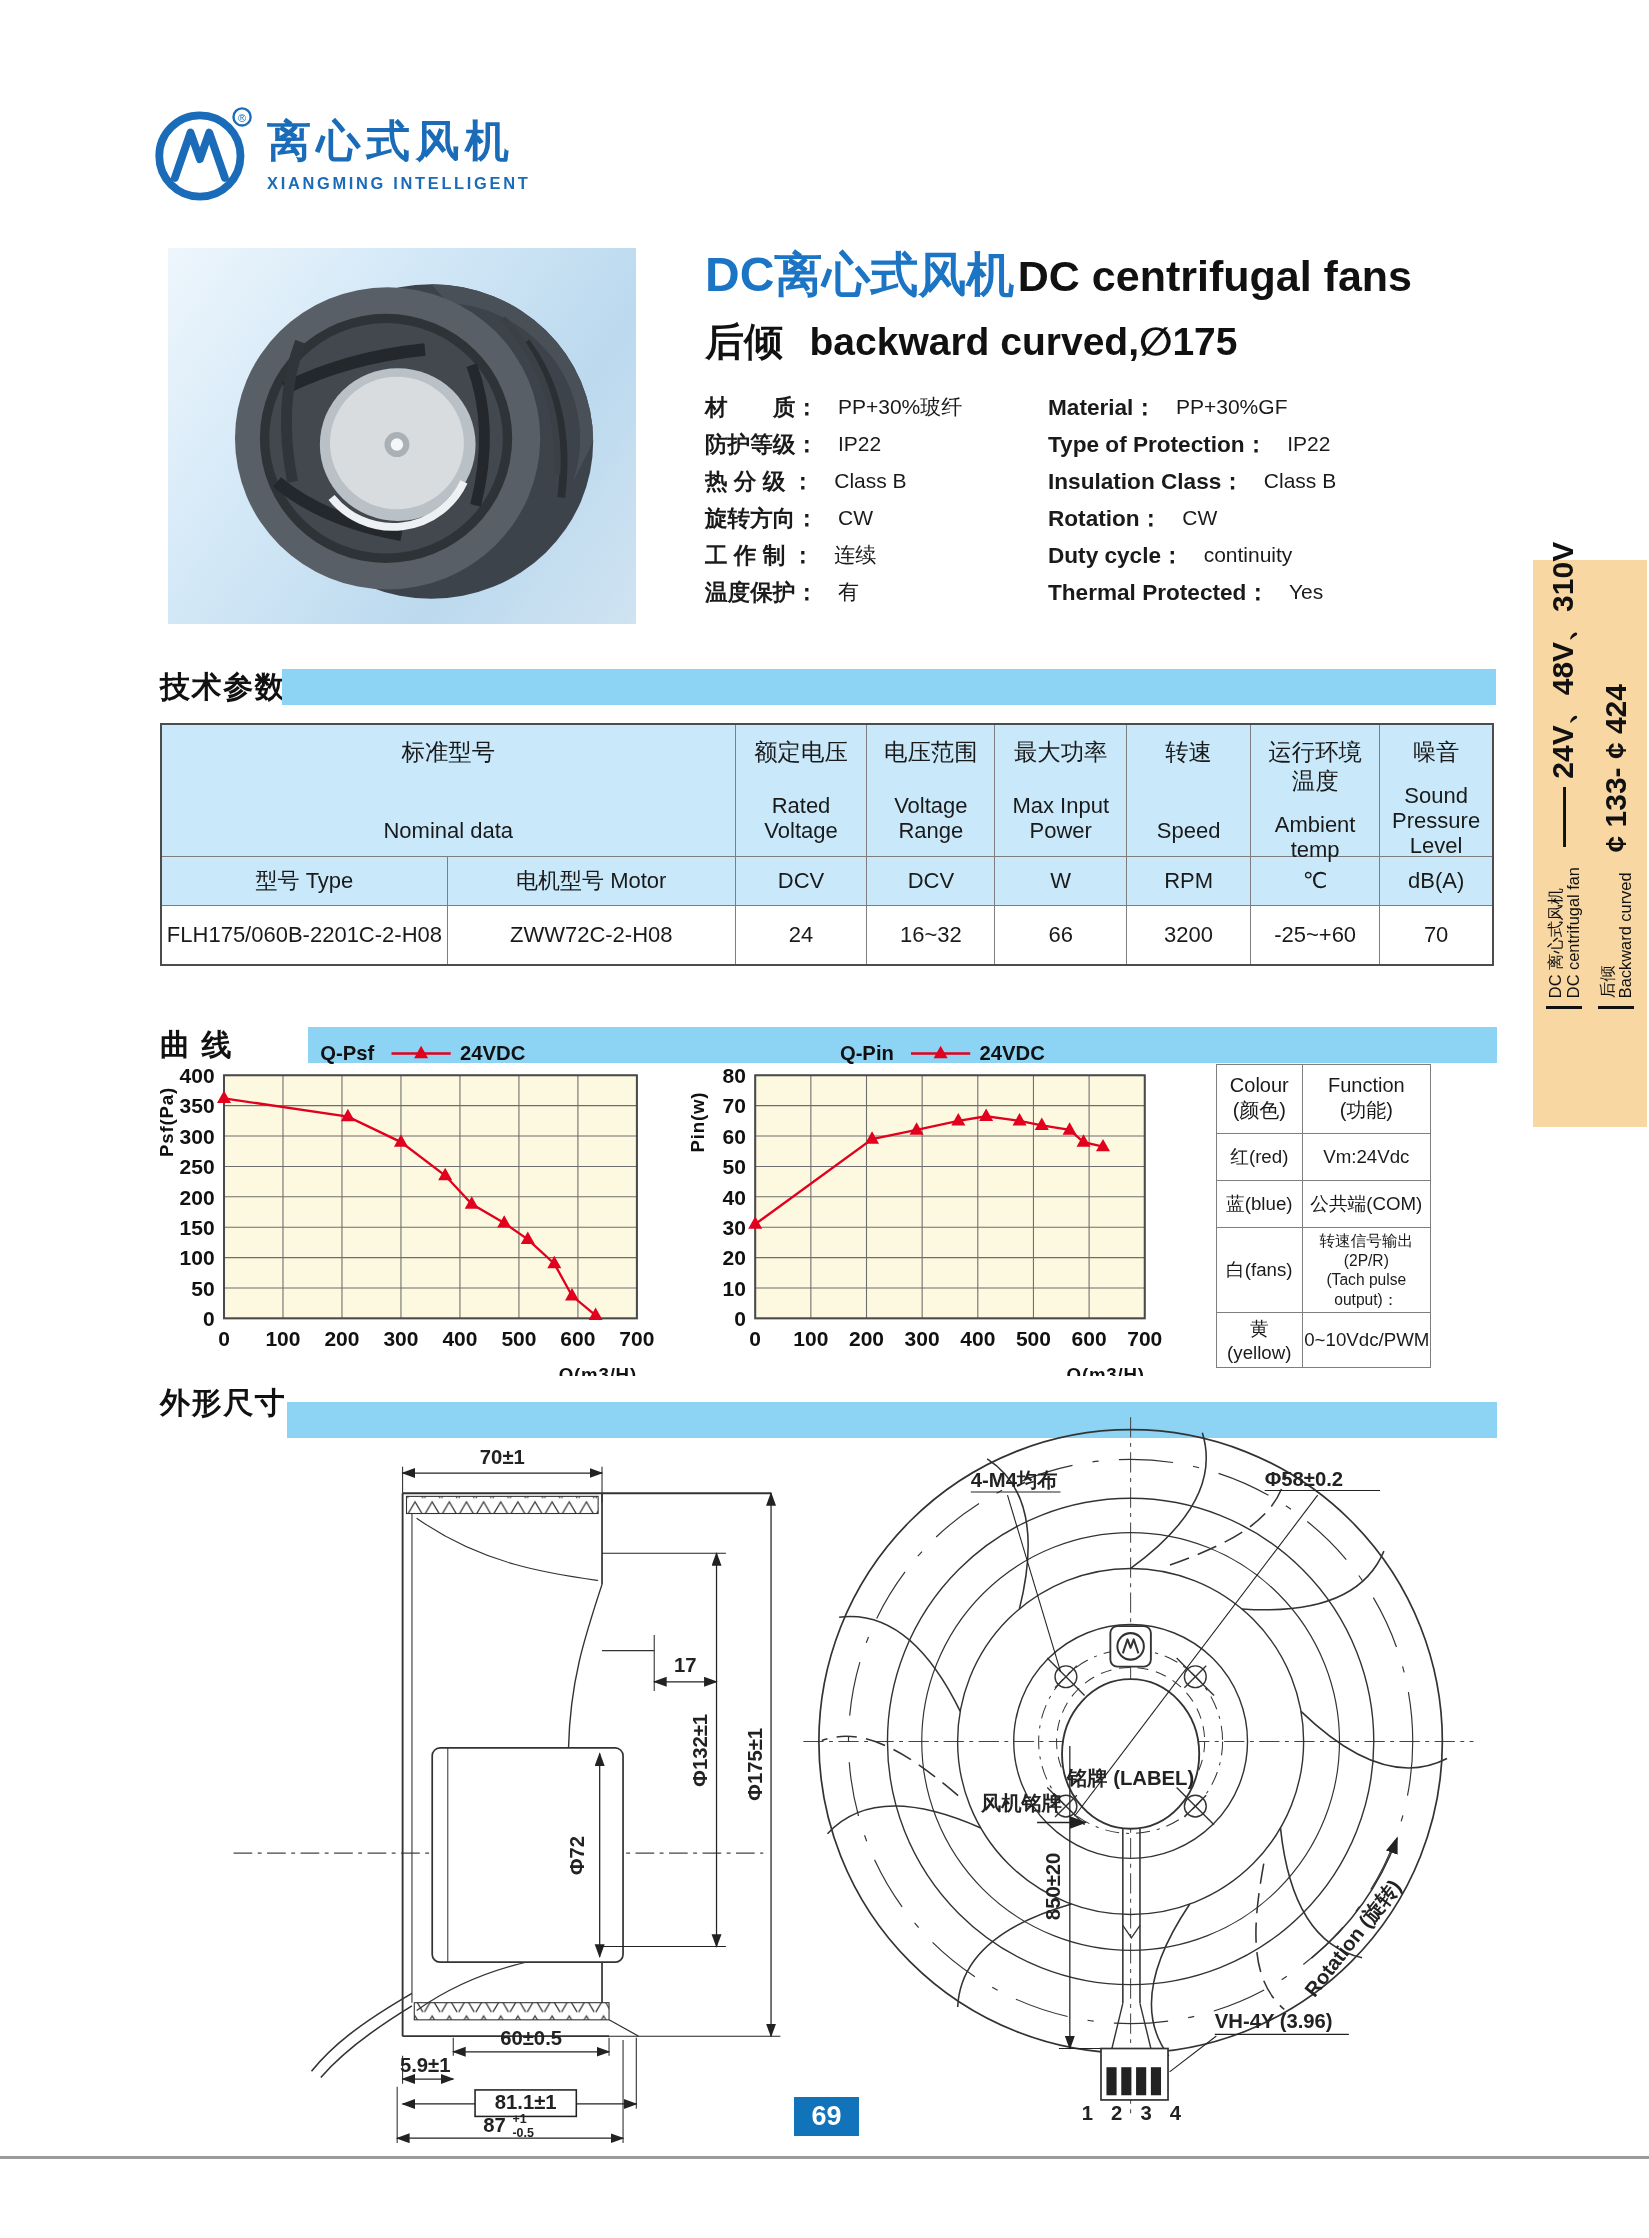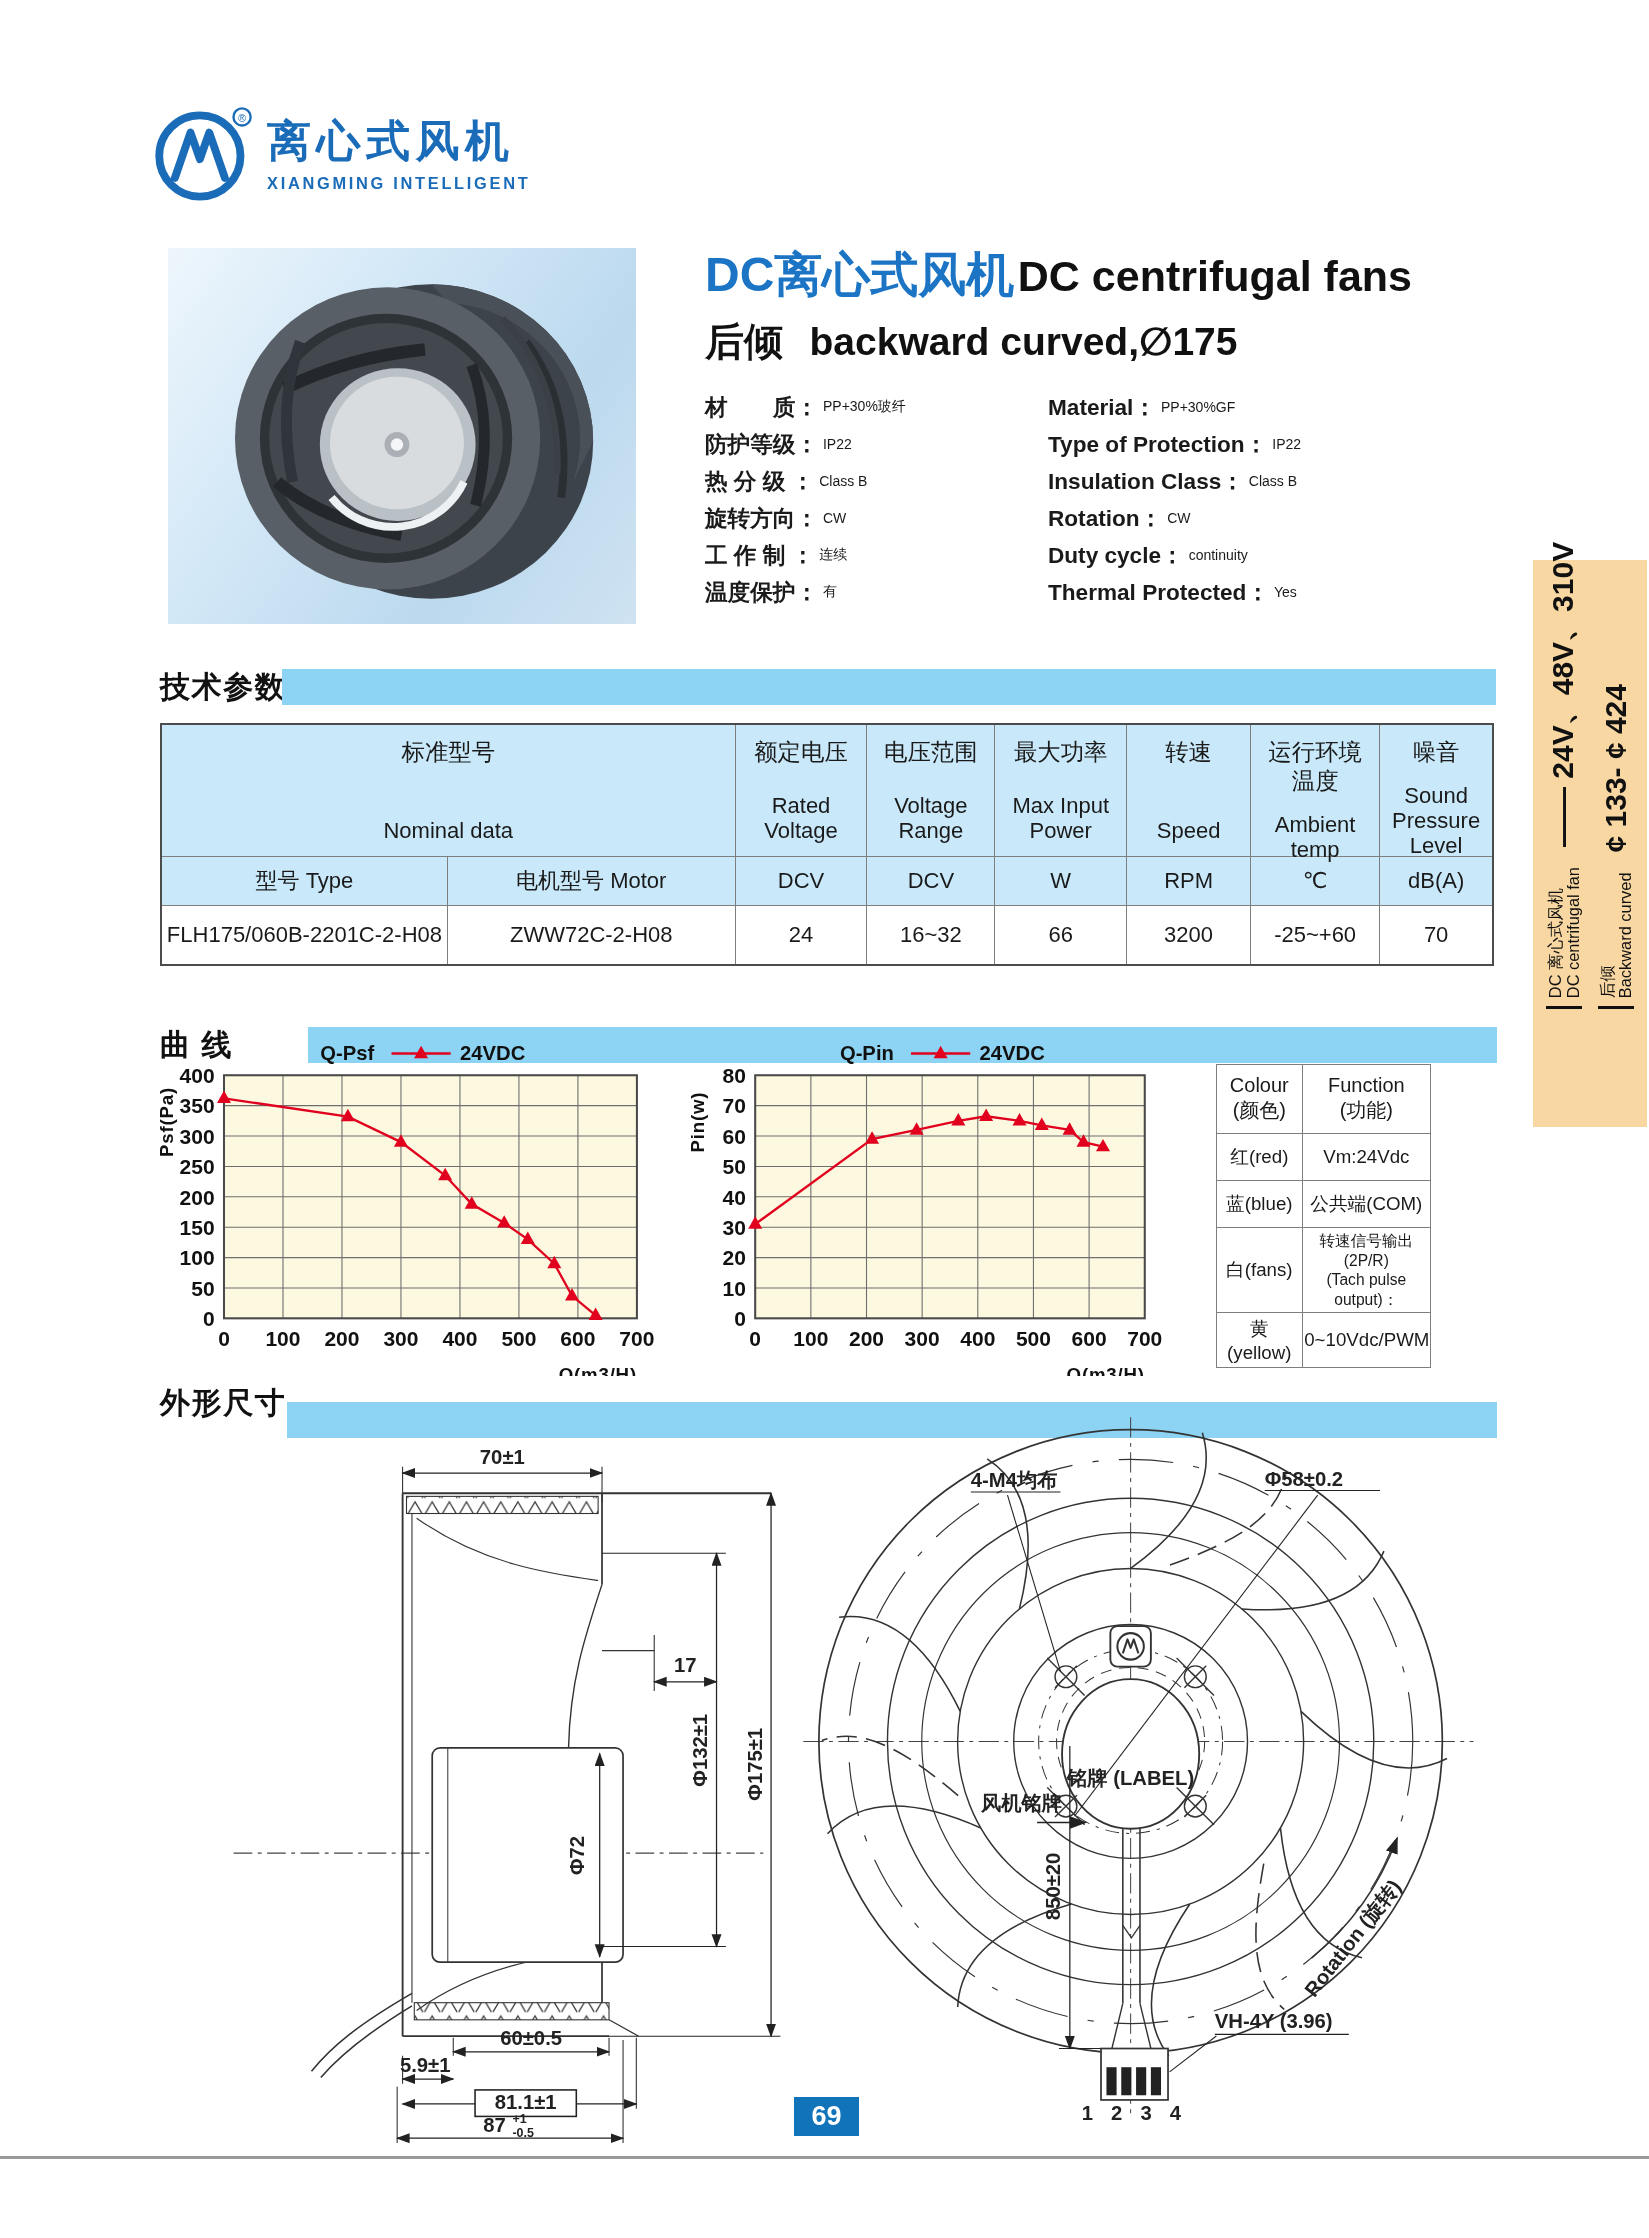--- a/index.html
+++ b/index.html
@@ -19,21 +19,21 @@
 
   
   #titleblock{position:absolute;left:705px;top:243px;width:787px;}
   .t1-cn{font-size:48px;font-weight:bold;color:#1b74c4;}
   .t1-en{font-size:43px;font-weight:600;color:#111;}
   .t2{margin-top:7.8px;font-size:39px;font-weight:bold;color:#111;}
   .t2 .cn{margin-right:26.5px;}
   #specs{margin-top:20px;display:grid;grid-template-columns:343px 444px;row-gap:0;}
   .spec-cell{height:37px;display:flex;align-items:center;white-space:nowrap;}
   .spec-label{font-weight:bold;font-size:22.6px;}
-  .spec-value{font-size:14px;margin-left:5px;text-align:center;}
+  .spec-value{font-size:21px;margin-left:20px;text-align:center;}
 
   
   #sidebar{position:absolute;left:1533px;top:560px;width:114px;height:567px;background:#f8d7a2;}
   #sidebar-inner{position:absolute;left:1533px;top:1126px;width:567px;height:114px;
       transform:rotate(-90deg);transform-origin:0 0;display:flex;flex-direction:column;
       justify-content:center;padding-left:117px;box-sizing:border-box;gap:4.7px;}
   .sb-row{display:flex;align-items:center;height:48px;}
   .sb-group{border-left:3.1px solid #111;padding-left:7.8px;line-height:1.1;font-size:16.4px;color:#111;white-space:nowrap;}
   .sb-big{font-size:30px;font-weight:600;color:#111;margin-left:20px;white-space:nowrap;}
 

